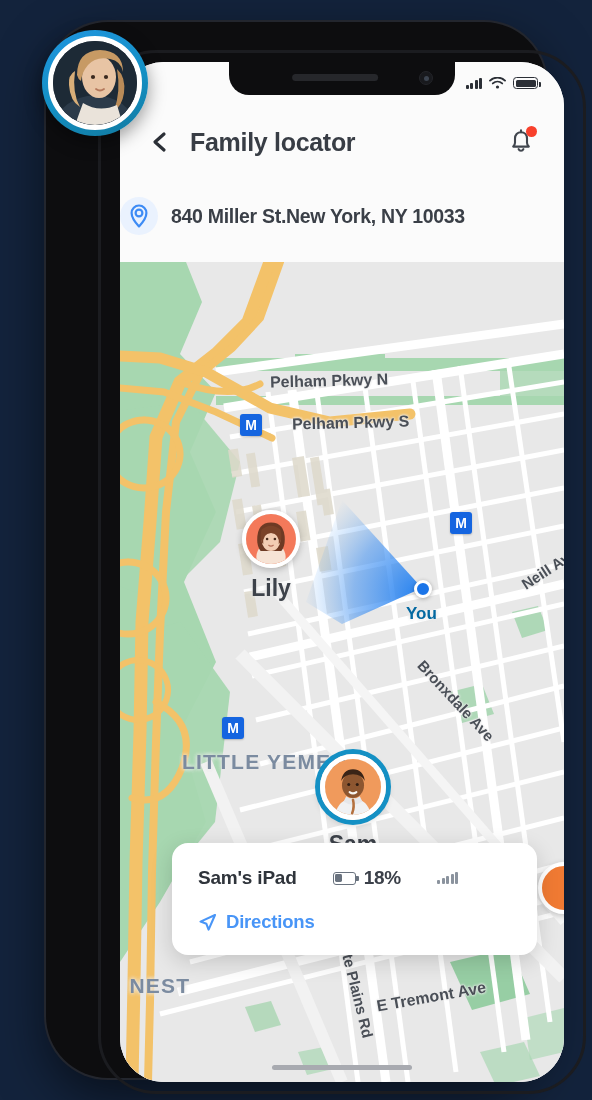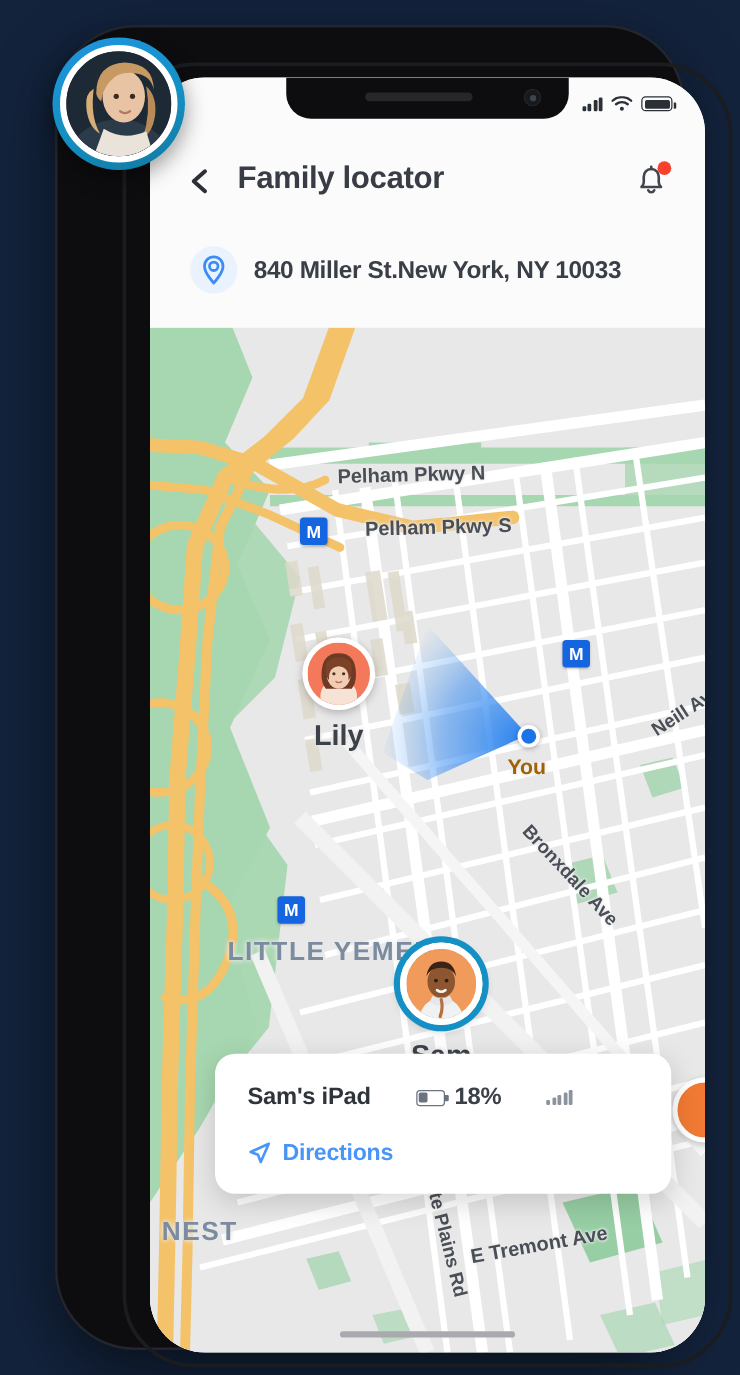--- a/index.html
+++ b/index.html
@@ -123,23 +123,24 @@
   
   .app-header {
     position: absolute;
     top: 0; left: 0; right: 0;
     height: 200px;
     background: #fbfbfb;
     z-index: 20;
   }
   .title-row {
     position: absolute;
-    top: 66px; left: 0; right: 0;
+    top: 56px; left: 0; right: 0;
     height: 48px;
     display: flex;
+    align-items: center;
     padding: 0 26px 0 22px;
   }
   .back-btn {
     width: 34px; height: 34px;
     display: flex; align-items: center; justify-content: center;
     color: #2b2f36;
     cursor: pointer;
   }
   .page-title {
     flex: 1;
@@ -162,21 +163,20 @@
     border-radius: 50%;
     background: #f8402c;
   }
 
   .addr-row {
     position: absolute;
     top: 130px; left: 0; right: 0;
     height: 48px;
     display: flex;
     align-items: center;
-    padding-left: 32px;
   }
   .addr-pin {
     width: 38px; height: 38px;
     border-radius: 50%;
     background: #eaf2fe;
     display: flex; align-items: center; justify-content: center;
     flex: 0 0 auto;
   }
   .addr-text {
     margin-left: 13px;
@@ -260,21 +260,21 @@
     border-radius: 50%;
     background: #1a74e8;
     border: 3px solid #ffffff;
     box-shadow: 0 1px 4px rgba(0,0,0,.3);
     z-index: 3;
   }
   .you-name {
     position: absolute;
     font-size: 17px;
     font-weight: bold;
-    color: #a16207;
+    color: #0369a1;
     text-shadow: 0 0 4px #e8e8e8, 0 0 4px #e8e8e8;
     white-space: nowrap;
   }
 
   
   .edge-marker {
     position: absolute;
     width: 52px; height: 52px;
     border-radius: 50%;
     background: #f07a33;

